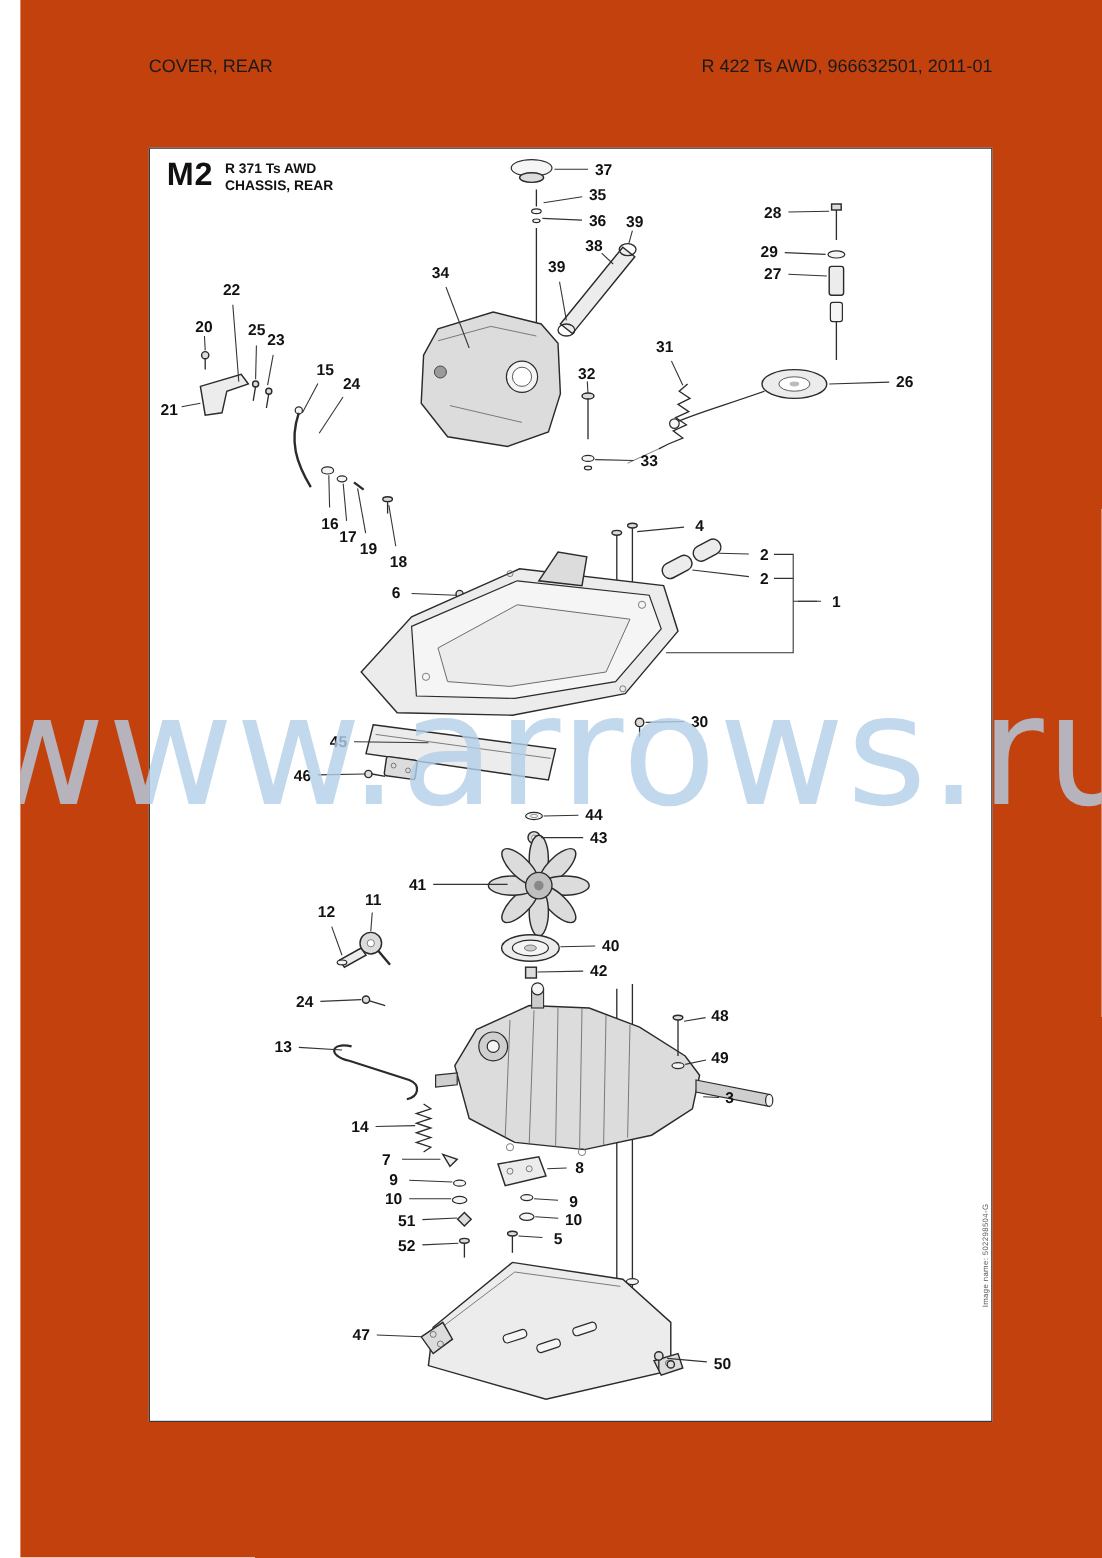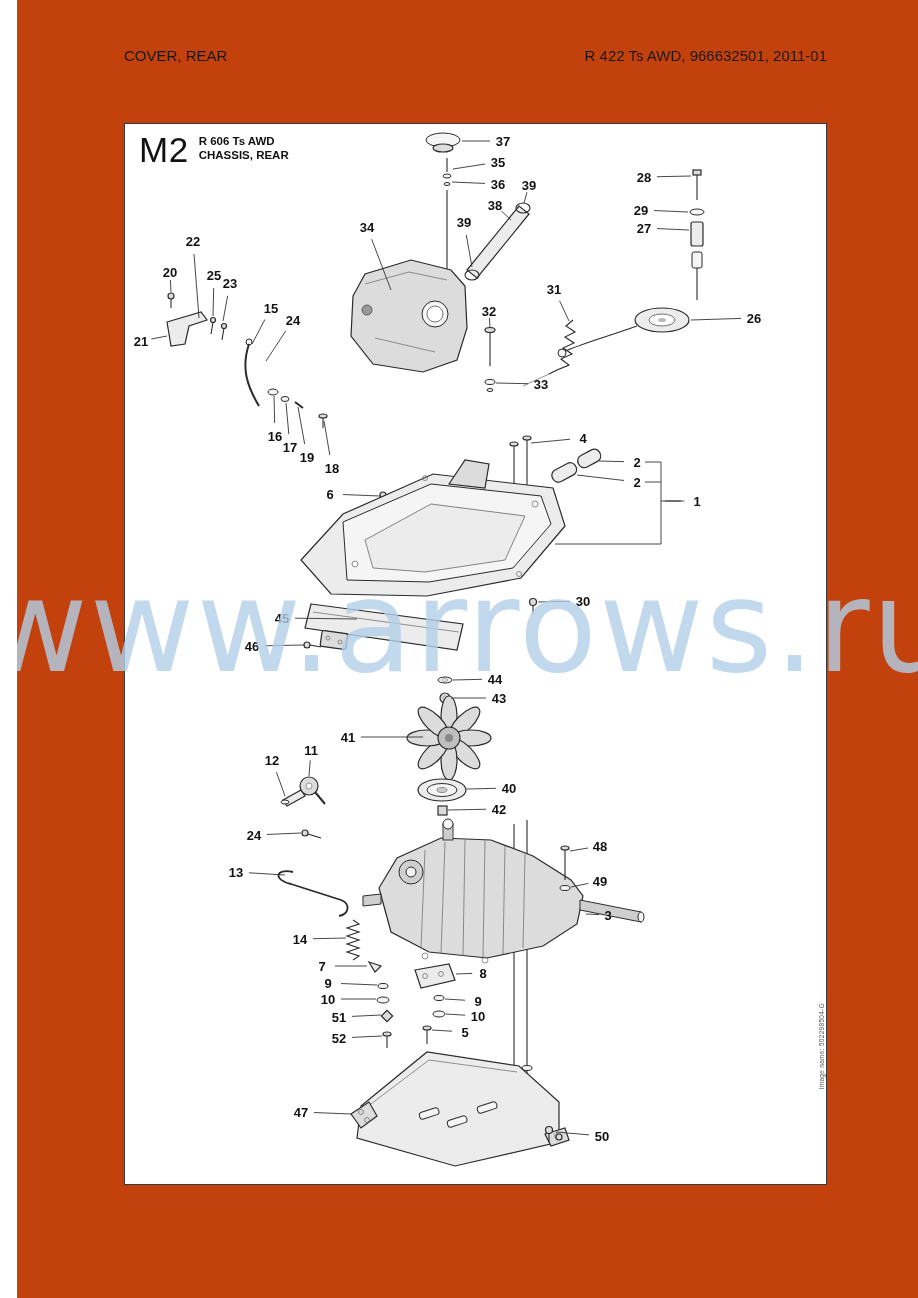--- a/index.html
+++ b/index.html
@@ -3,21 +3,21 @@
 <meta charset="utf-8">
 <style>
   html,body{margin:0;padding:0;background:#fff;}
   .page{position:relative;width:918px;height:1298px;background:#c2410c;overflow:hidden;
         font-family:"Liberation Sans",sans-serif;color:#111;margin-left:17px;}
   .hdr{position:absolute;top:47px;left:107px;width:703px;display:flex;
        justify-content:space-between;font-size:15px;color:#1a1a1a;}
   .dbox{position:absolute;left:107px;top:123px;width:701px;height:1060px;
         border:1.6px solid #3a3a3a;background:#fff;}
   .titleblock{position:absolute;left:14px;top:8px;display:flex;align-items:flex-start;}
-  .m2{font-size:35px;font-weight:normal;letter-spacing:.5px;margin-right:10px;line-height:1;}
+  .m2{font-size:27px;font-weight:bold;letter-spacing:.5px;margin-right:10px;line-height:1;}
   .tlines{padding-top:2px;}
   .tl{font-size:11.5px;font-weight:bold;line-height:1.25;}
   .sidenote{position:absolute;right:1px;bottom:95px;writing-mode:vertical-rl;
             transform:rotate(180deg);font-size:6.5px;color:#555;letter-spacing:.3px;}
   .watermark{position:absolute;left:-34px;top:552px;font-size:128px;white-space:nowrap;
              color:#b3d0e9;opacity:.8;pointer-events:none;z-index:6;letter-spacing:2px;
              font-family:"DejaVu Sans",sans-serif;}
   svg{position:absolute;left:0;top:0;}
   .part-label{font:bold 13px "Liberation Sans",sans-serif;fill:#111;}
   .lead{stroke:#333;stroke-width:.9;}
@@ -35,21 +35,21 @@
   <div class="hdr">
     <span>COVER, REAR</span>
     <span>R 422 Ts AWD, 966632501, 2011-01</span>
   </div>
 
   <div class="dbox">
 
     <div class="titleblock">
       <div class="m2">M2</div>
       <div class="tlines">
-        <div class="tl">R 606 Ts AWD</div>
+        <div class="tl">R 371 Ts AWD</div>
         <div class="tl">CHASSIS, REAR</div>
       </div>
     </div>
 
     <svg id="art" width="701" height="1060" viewBox="0 0 701 1060">
 
       <g>
         <line x1="322" y1="66" x2="322" y2="170" class="ol"></line>
         <ellipse cx="389" cy="320" rx="4" ry="2" class="fillB"></ellipse>
         <line x1="389" y1="322" x2="389" y2="436" class="ol"></line>

